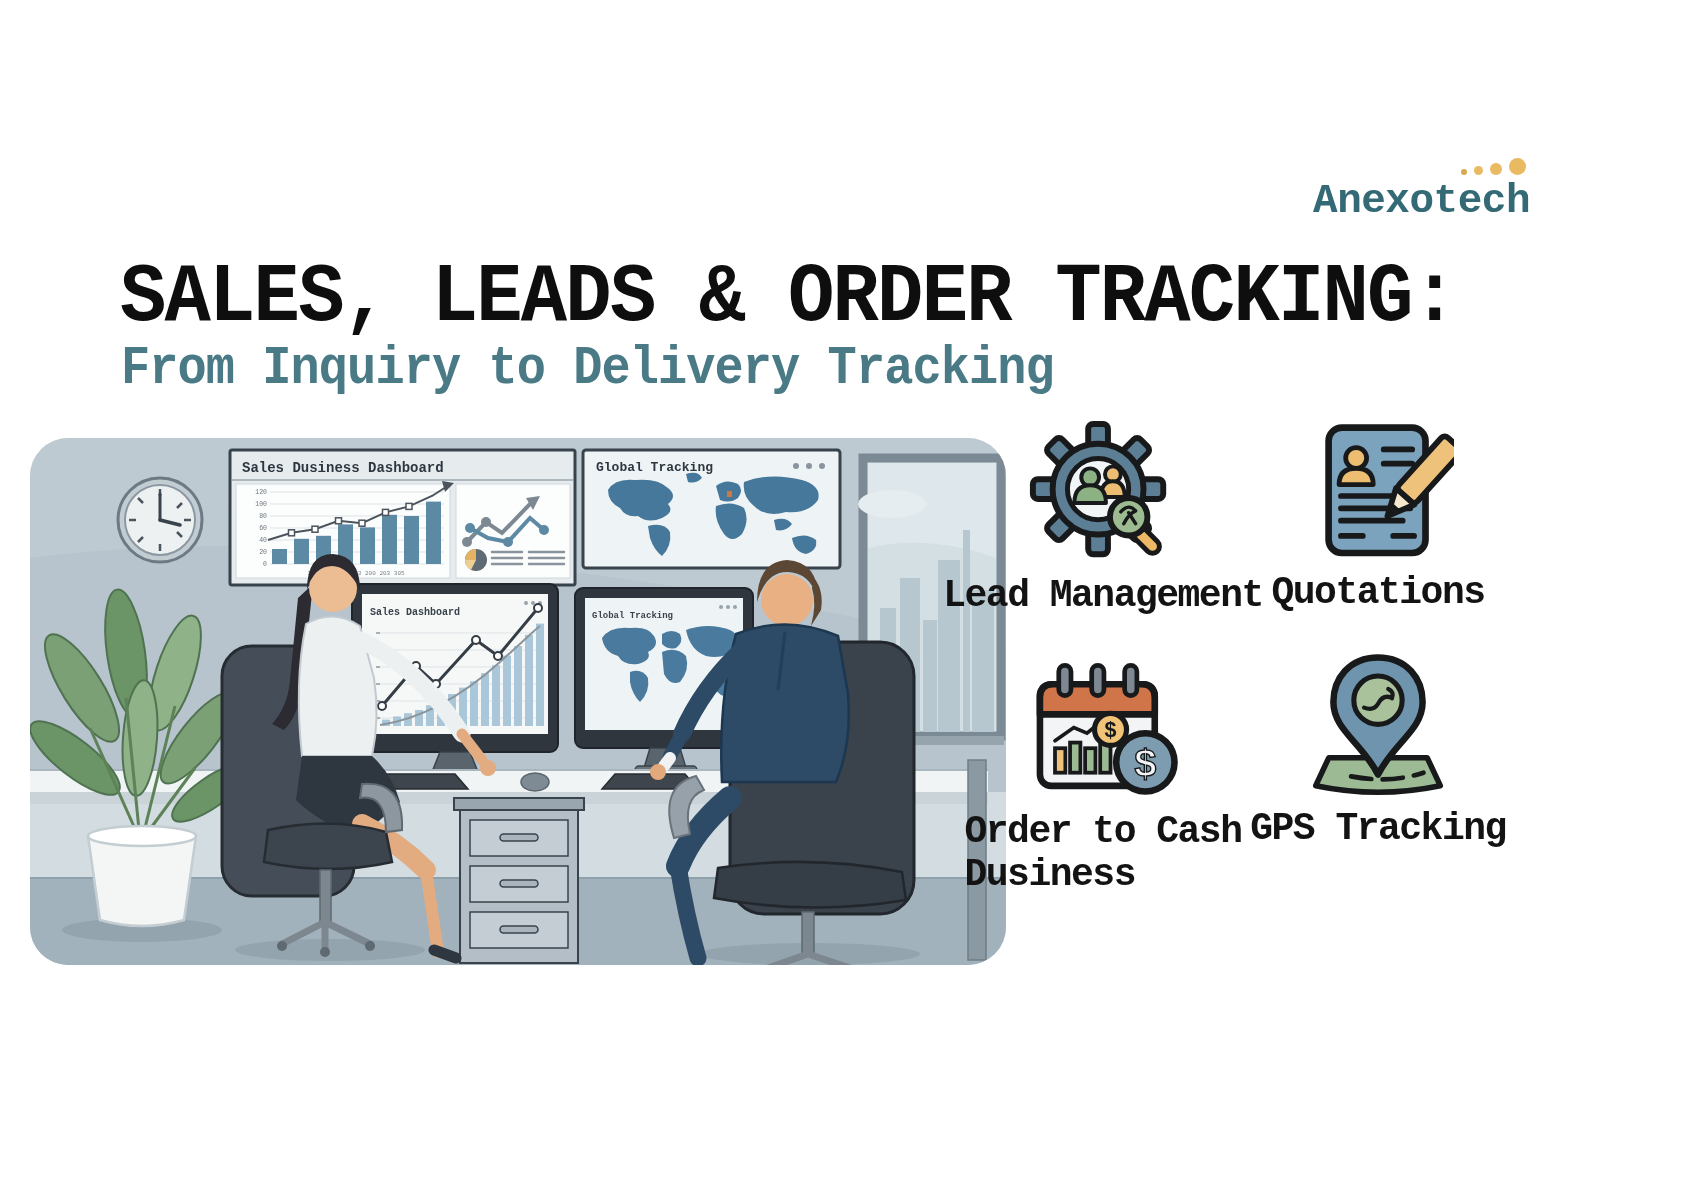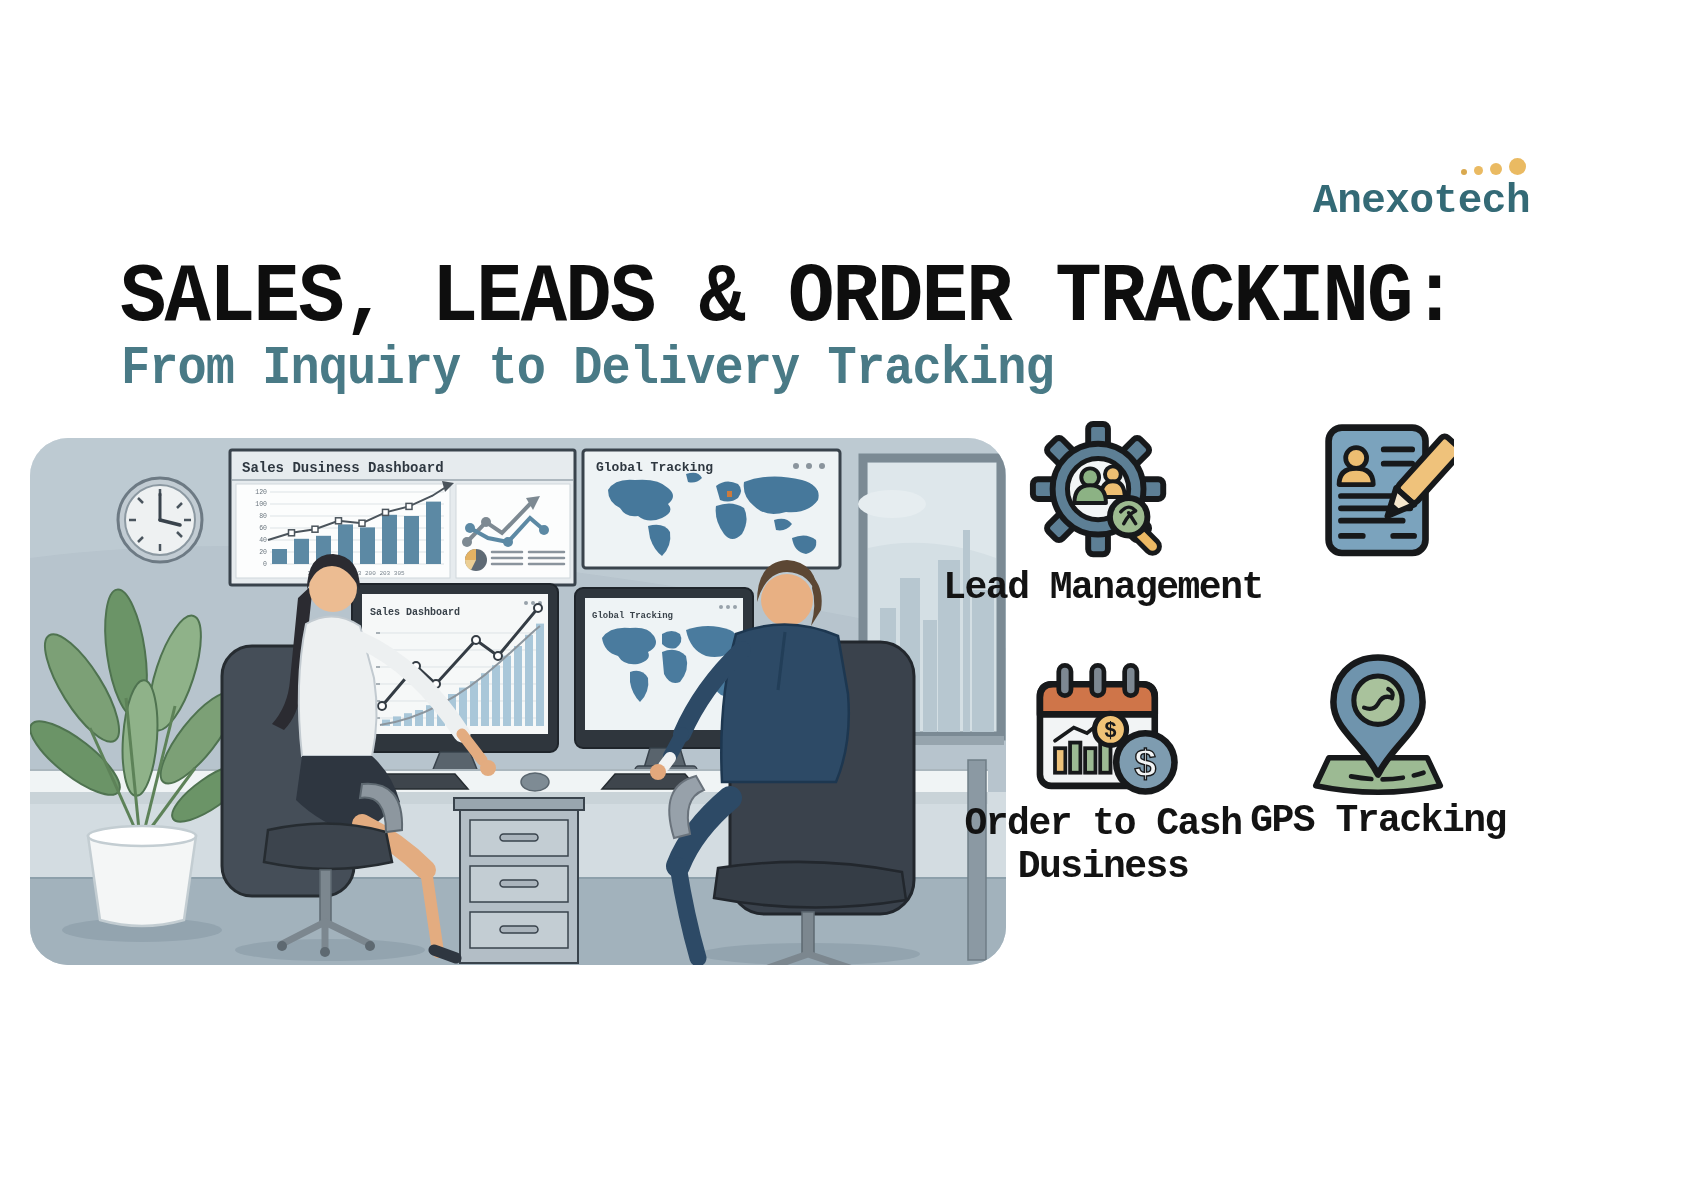--- a/index.html
+++ b/index.html
@@ -20,21 +20,21 @@
   .subtitle{position:absolute;left:121px;top:338px;font-size:54px;font-weight:700;color:#497a86;
          letter-spacing:-1px;white-space:nowrap;transform:scaleX(.9);transform-origin:left top;}
   
   .scene{position:absolute;left:30px;top:438px;width:976px;height:527px;}
   
   .feature{position:absolute;display:flex;flex-direction:column;align-items:center;}
   .f1{left:950px;top:418px;width:306px;}
   .f2{left:1226px;top:420px;width:304px;}
   .f3{left:950px;top:656px;width:306px;}
   .f4{left:1226px;top:650px;width:304px;}
-  .feature .label{text-align:center;font-size:38px;font-weight:700;color:#131313;
+  .feature .label{margin-top:8px;text-align:left;font-size:38px;font-weight:700;color:#131313;
          letter-spacing:-1.5px;line-height:1.14;}
   .feature .label div{white-space:nowrap;}
 </style>
 </head>
 <body>
 
 <div class="page">
 
   <div class="logo">
     <div class="logo-dots">
@@ -398,20 +398,21 @@
         <path d="M41,80 H114 M41,93 H114 M41,106 H106" stroke-width="6" fill="none"></path>
         <path d="M41,122 H64 M96,122 H118" stroke-width="6" fill="none"></path>
         <g transform="rotate(42 118 70)" stroke-linejoin="round">
           <rect x="105" y="8" width="26" height="76" rx="5" fill="#efc27b" stroke-width="6"></rect>
           <path d="M105,84 L118,112 L131,84 Z" fill="#f6e7cd" stroke-width="6"></path>
           <path d="M112,99 L118,112 L124,99 Z" fill="#17191b" stroke-width="2"></path>
         </g>
       </g>
     </svg>
     <div class="label">
+      <div>Quotations</div>
     </div>
   </div>
 
   <div class="feature f3">
     <svg viewBox="0 0 170 155" width="160">
       <g stroke="#17191b">
         <rect x="18" y="30" width="122" height="108" rx="12" fill="#f2f4f5" stroke-width="7"></rect>
         <path d="M18,44 Q18,30 32,30 H126 Q140,30 140,44 V62 H18 Z" fill="#cf7549" stroke-width="7" stroke-linejoin="round"></path>
         <g fill="#7d8892" stroke-width="5">
           <rect x="38" y="10" width="13" height="32" rx="6.5"></rect>

